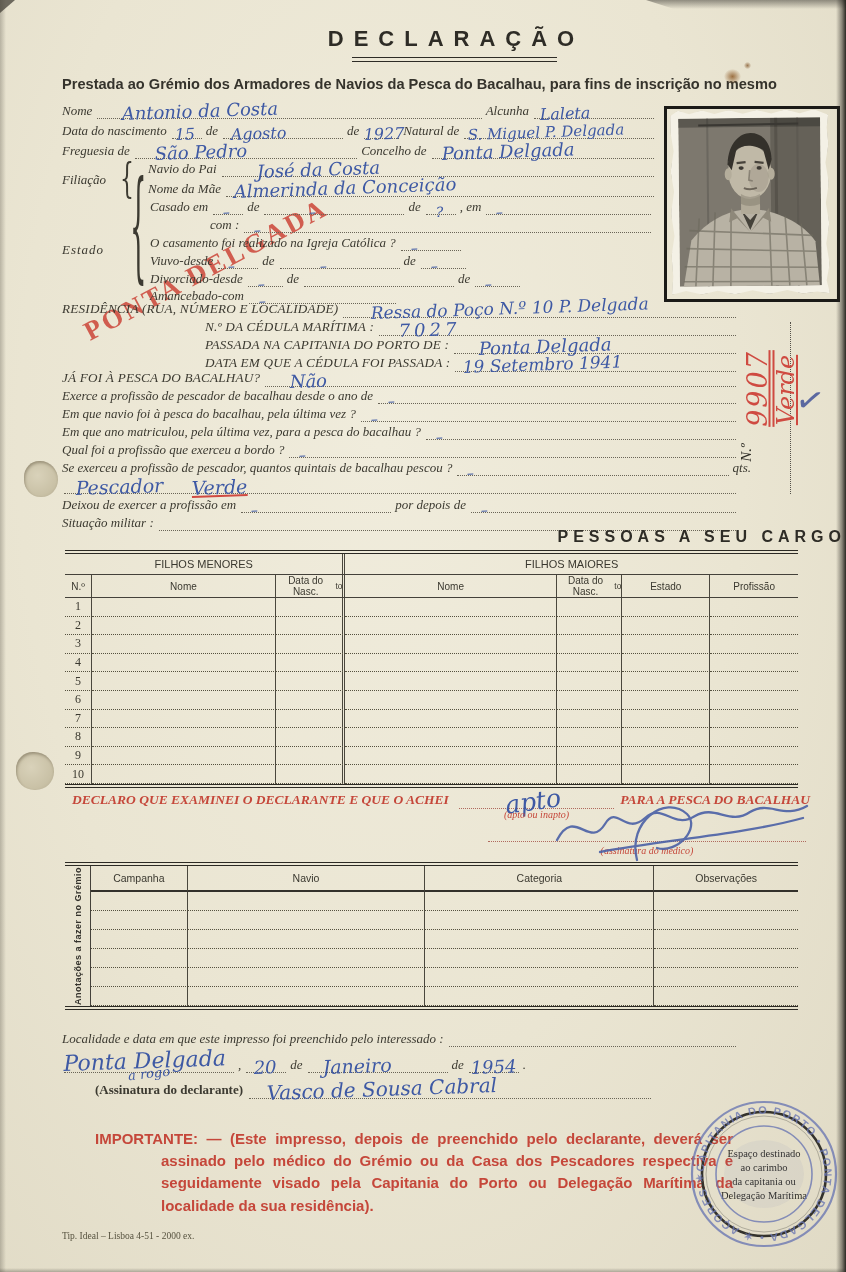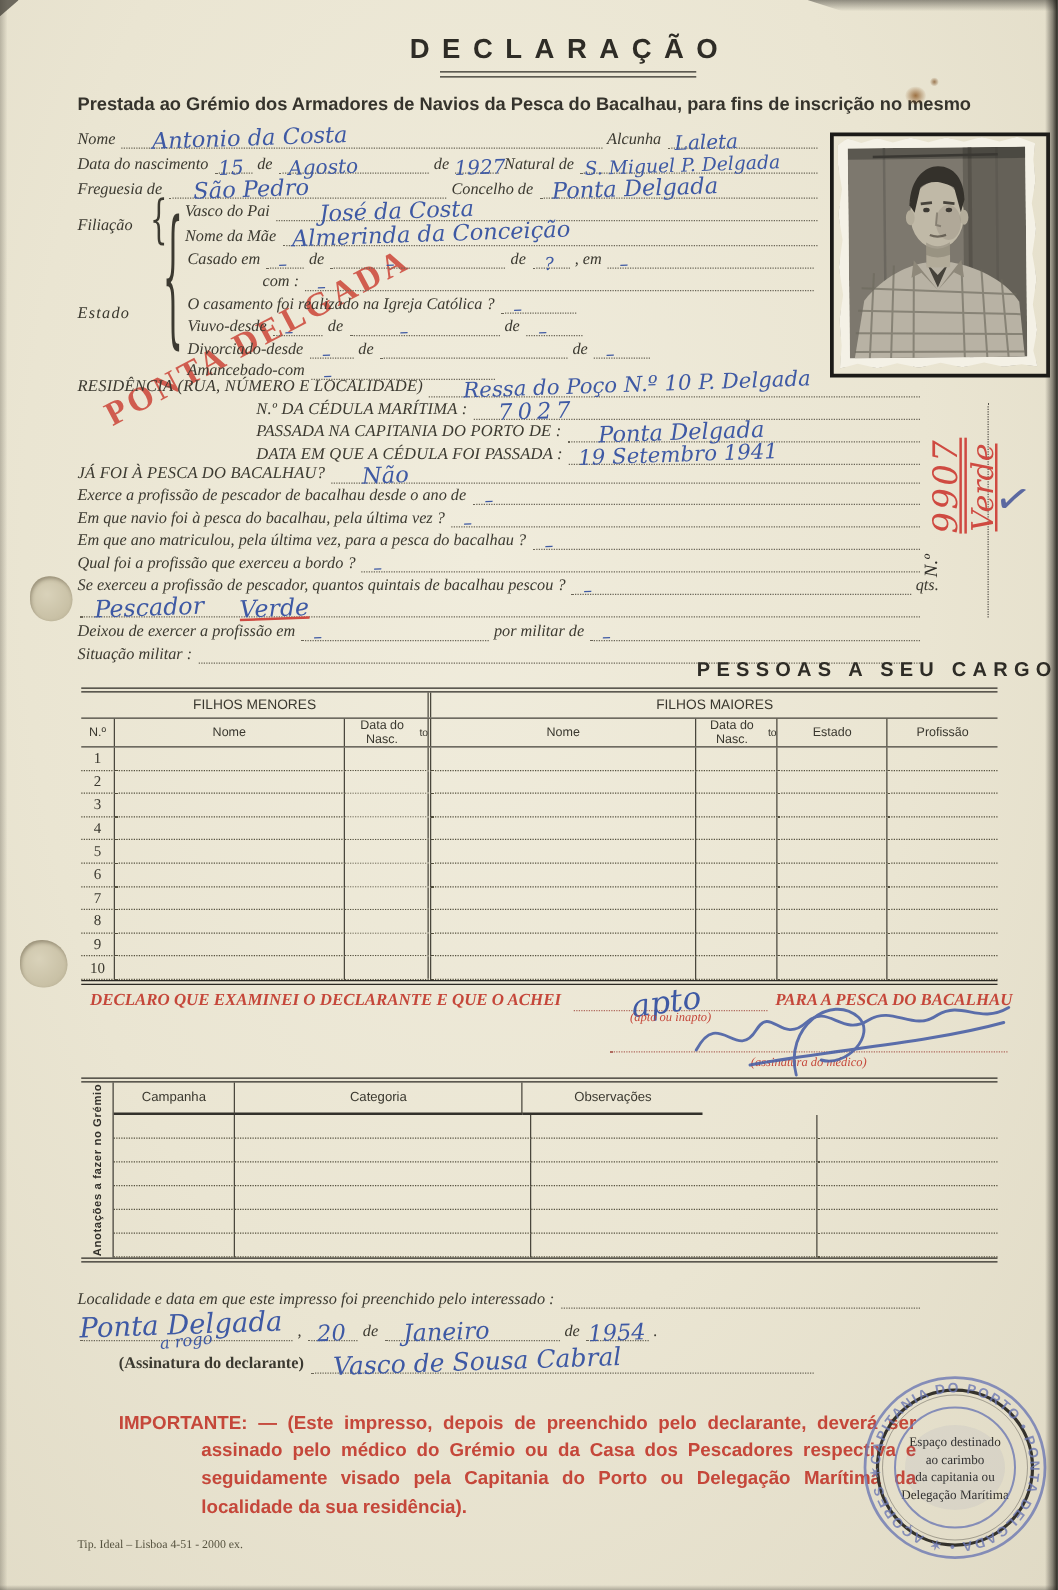--- a/index.html
+++ b/index.html
@@ -211,21 +211,21 @@
       </span>
     <span class="lbl">Concelho de</span>
     <span class="fill">
         <i class="hw s18" style="left:10px">Ponta Delgada</i>
       </span>
   </div>
 
   <span class="lbl" style="position:absolute;left:62px;top:172px;font:italic 13px 'Liberation Serif',serif">Filiação</span>
   <span class="brace" style="left:120px;top:165px;transform:scaleY(1.9)">{</span>
   <div class="line" style="left:148px;top:162px;width:510px">
-    <span class="lbl">Vasco do Pai</span>
+    <span class="lbl">Navio do Pai</span>
     <span class="fill">
         <i class="hw s18" style="left:35px">José da Costa</i>
       </span>
   </div>
   <div class="line" style="left:148px;top:182px;width:510px">
     <span class="lbl">Nome da Mãe</span>
     <span class="fill">
         <i class="hw s18" style="left:8px">Almerinda da Conceição</i>
       </span>
   </div>
@@ -362,21 +362,21 @@
     <span class="fill">
       <i class="hw s19" style="left:12px">Pescador</i>
       <i class="hw s19 hw-verde">Verde</i>
     </span>
   </div>
   <div class="line" style="left:62px;top:498px;width:678px">
     <span class="lbl">Deixou de exercer a profissão em</span>
     <span class="fill w150">
         <i class="hw dash">–</i>
       </span>
-    <span class="lbl">por militar de</span>
+    <span class="lbl">por depois de</span>
     <span class="fill">
         <i class="hw dash">–</i>
       </span>
   </div>
   <div class="line" style="left:62px;top:516px;width:678px">
     <span class="lbl">Situação militar :</span>
     <span class="fill"></span>
   </div>
 
   <div class="dep-title">PESSOAS A SEU CARGO</div>
@@ -510,20 +510,21 @@
     </g>
   </svg>
 
   <div class="g2">
     <div class="side">
         <span>Anotações a fazer no Grémio</span>
       </div>
     <div class="gbody">
       <div class="ghead">
         <div class="gc ga">Campanha</div>
+        <div class="gc gb">Navio</div>
         <div class="gc gcc">Categoria</div>
         <div class="gc gd">Observações</div>
       </div>
       <div class="growline">
           <div class="gc ga"></div>
           <div class="gc gb"></div>
           <div class="gc gcc"></div>
           <div class="gc gd"></div>
         </div>
       <div class="growline">

